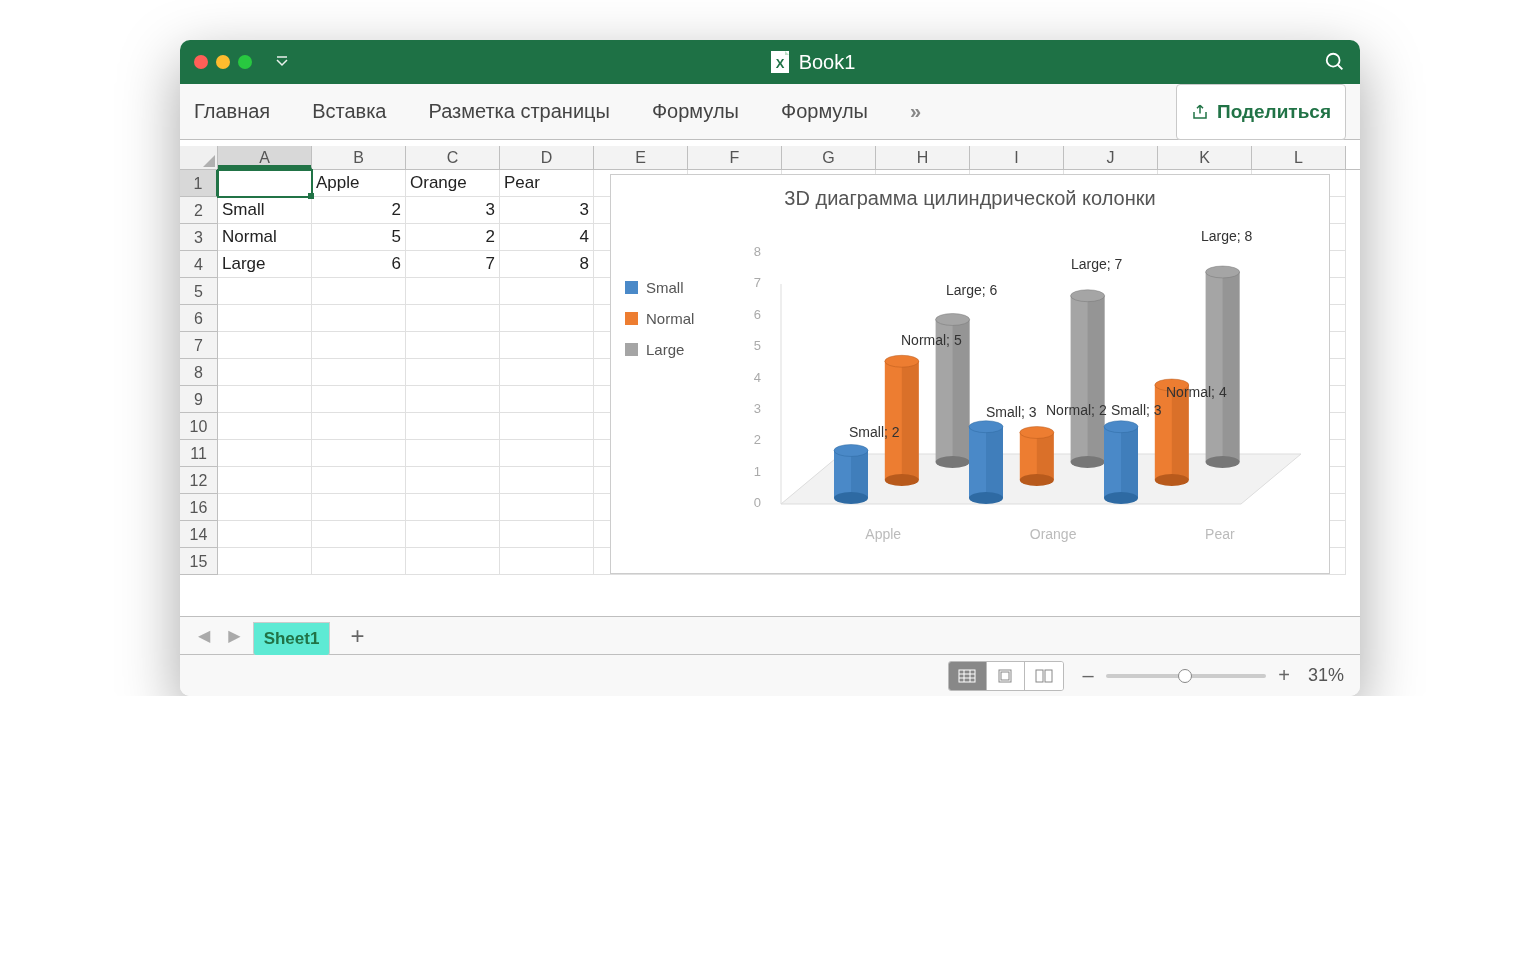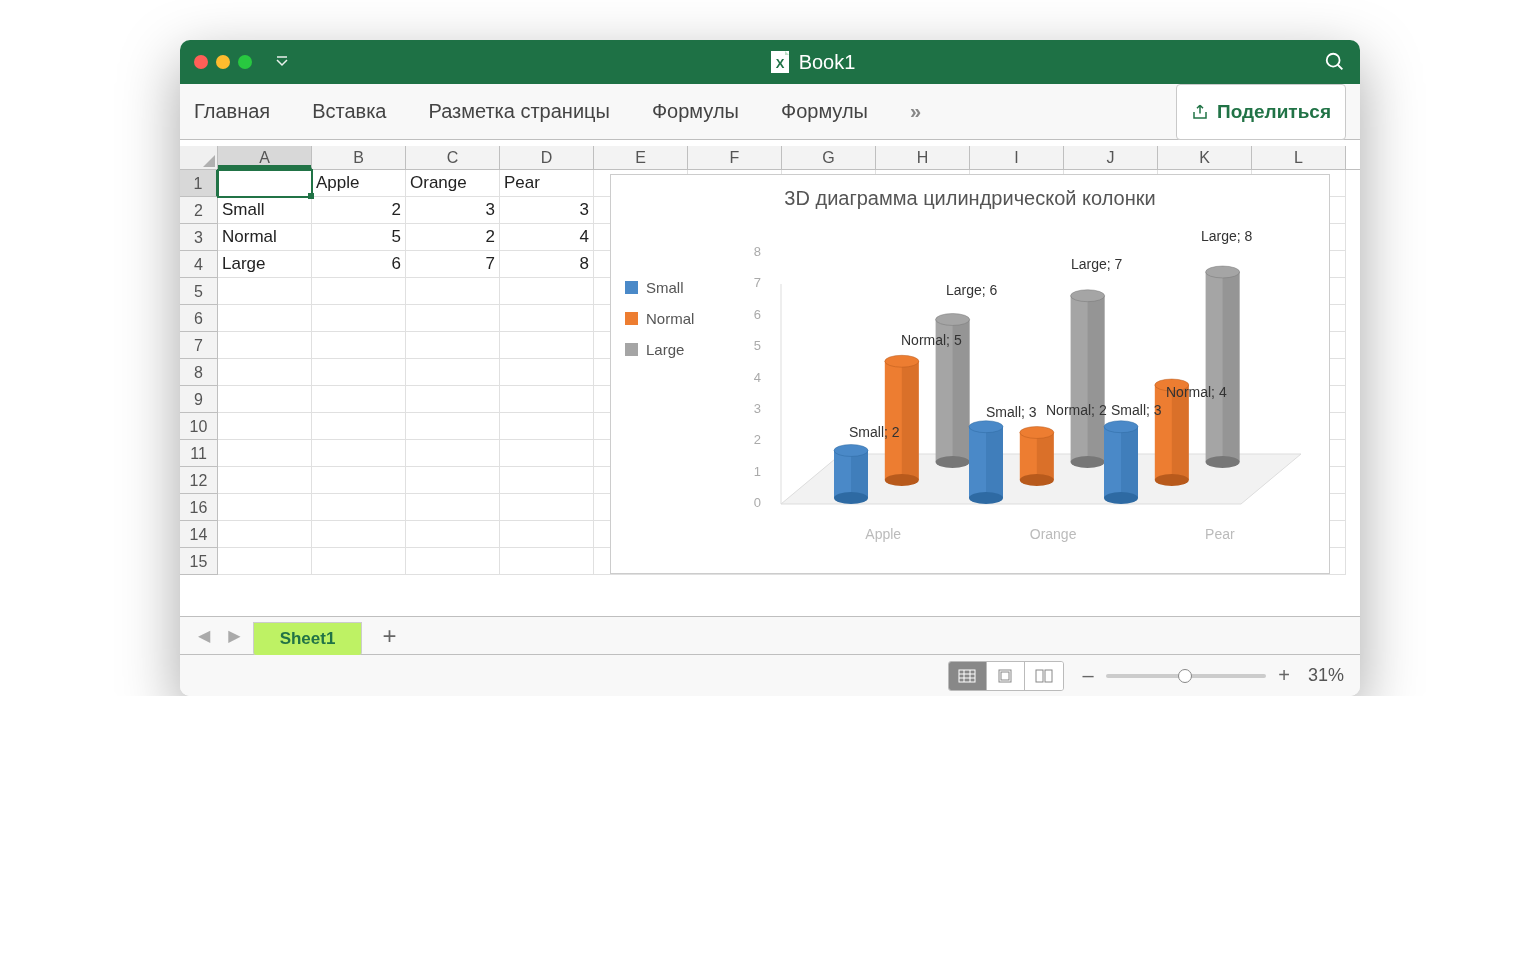--- a/index.html
+++ b/index.html
@@ -70,21 +70,21 @@
   .legend .li{display:flex;align-items:center;gap:8px;margin-bottom:14px;}
   .swatch{width:13px;height:13px;}
   .plot{flex:1;position:relative;}
   .yticks{position:absolute;left:18px;top:30px;bottom:44px;display:flex;flex-direction:column;justify-content:space-between;font-size:13px;color:#aaa;text-align:right;width:12px;}
   .plot svg{position:absolute;left:0;top:0;}
   .xlabels{position:absolute;bottom:12px;left:70px;right:30px;display:flex;justify-content:space-around;font-size:14px;color:#bbb;}
   .datalabel{position:absolute;font-size:14px;color:#333;white-space:nowrap;}
   
   .sheet-tabs{height:38px;border-top:1px solid var(--border-gray);background:var(--ribbon-gray);display:flex;align-items:center;padding:0 12px;gap:6px;}
   .nav-arrow{color:#aaa;font-size:16px;padding:4px 6px;}
-  .sheet-tab{background:#bef264;border:1px solid #ccc;border-bottom:none;padding:6px 26px;font-size:17px;color:var(--accent);font-weight:600;position:relative;top:3px;border-radius:0 0 3px 3px;}
+  .sheet-tab{background:#5eead4;border:1px solid #ccc;border-bottom:none;padding:6px 10px;font-size:17px;color:var(--accent);font-weight:600;position:relative;top:3px;border-radius:0 0 3px 3px;}
   .add-sheet{font-size:24px;color:#666;padding:0 14px;}
   .statusbar{height:42px;border-top:1px solid var(--border-gray);background:var(--ribbon-gray);display:flex;align-items:center;justify-content:flex-end;padding:0 16px;gap:16px;font-size:18px;color:#555;}
   .viewbtns{display:flex;border:1px solid #bbb;border-radius:3px;overflow:hidden;}
   .viewbtn{width:38px;height:28px;display:flex;align-items:center;justify-content:center;border-right:1px solid #bbb;background:#fff;}
   .viewbtn:last-child{border-right:none;}
   .viewbtn.active{background:#888;}
   .viewbtn.active svg *{stroke:#fff;}
   .zoom-slider{display:flex;align-items:center;gap:10px;}
   .slider-track{width:160px;height:4px;background:#ccc;position:relative;border-radius:2px;}
   .slider-thumb{width:14px;height:14px;background:#fff;border:1px solid #888;border-radius:50%;position:absolute;top:-5px;left:72px;}

